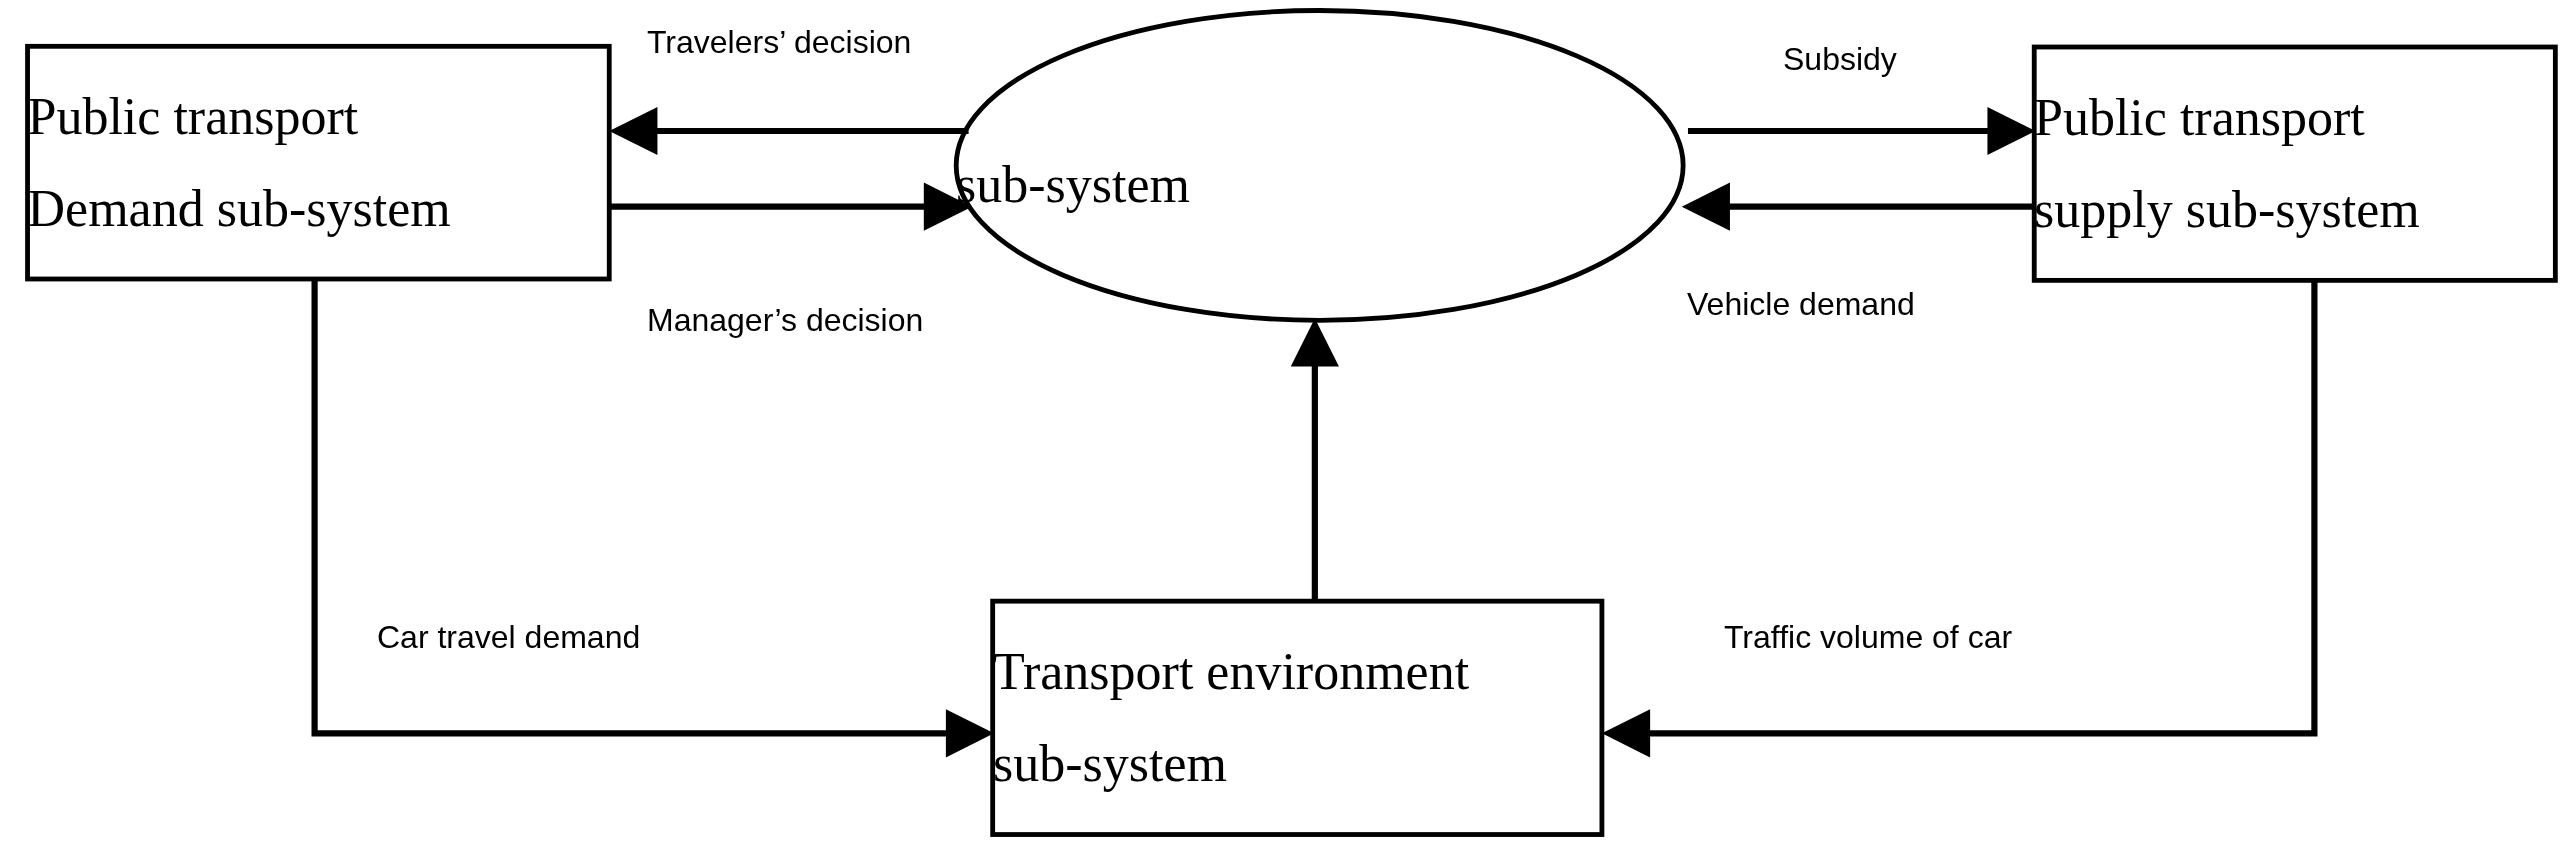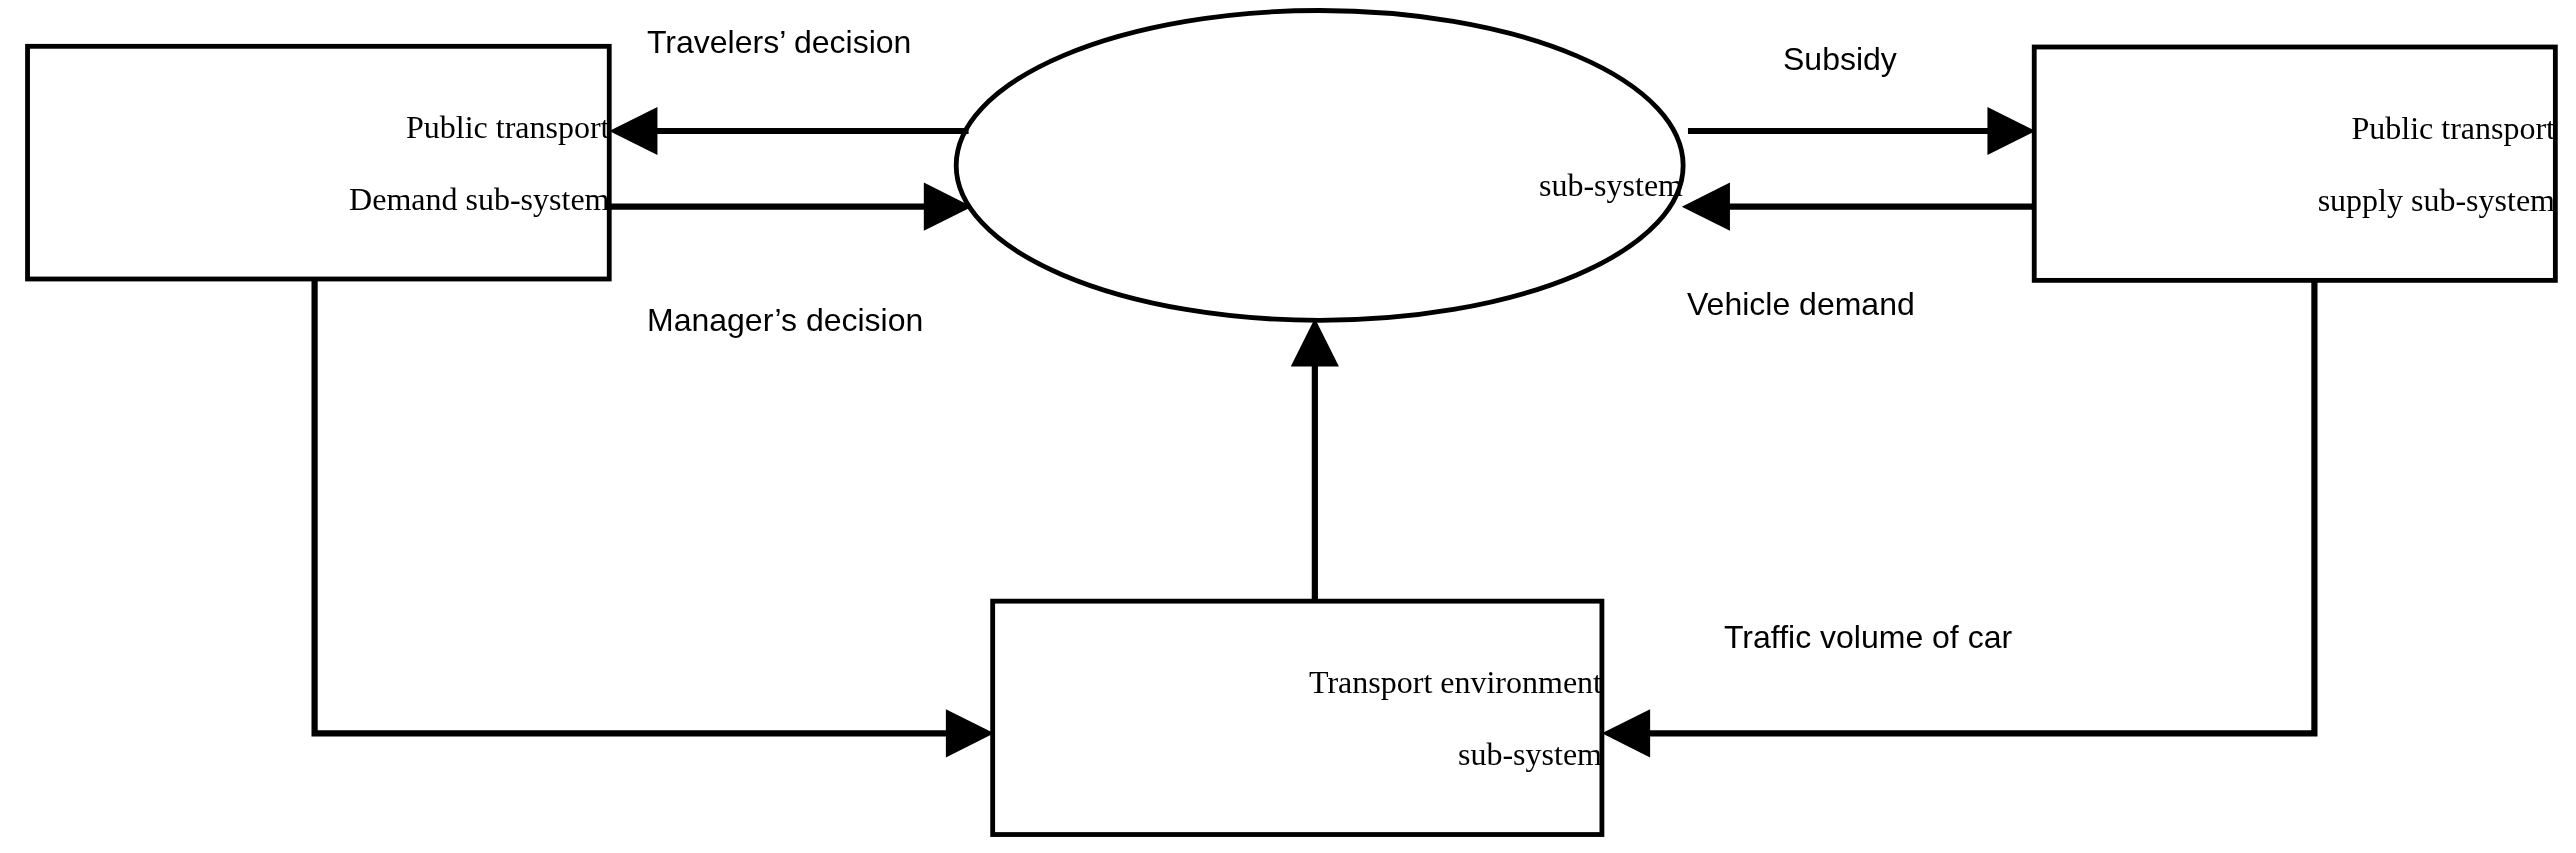--- a/index.html
+++ b/index.html
@@ -21,26 +21,26 @@
     position: absolute;
     left: 0;
     top: 0;
     width: 2576px;
     height: 854px;
   }
   .node-label {
     position: absolute;
     display: flex;
     flex-direction: column;
-    align-items: flex-end;
+    align-items: flex-start;
     justify-content: center;
     text-align: center;
     color: #000000;
     font-family: "Liberation Serif", "DejaVu Serif", serif;
-    font-size: 32px;
+    font-size: 52px;
     line-height: 1.0;
     pointer-events: none;
   }
   .node-label .line1 { display: block; }
   .node-label .line2 { display: block; margin-top: 40px; }
   .edge-label {
     position: absolute;
     color: #000000;
     font-family: Liberation Sans, sans-serif;
     font-size: 32px;
@@ -120,17 +120,18 @@
   </div>
 
   <div class="edge-label" style="left:647px; top:25.5px;">Travelers’ decision</div>
 
   <div class="edge-label" style="left:647px; top:304px;text-align:center;">Manager’s decision</div>
 
   <div class="edge-label" style="left:1735px; top:43px;margin-left:48px;">Subsidy</div>
 
   <div class="edge-label" style="left:1687px; top:288px;">Vehicle demand</div>
 
+  <div class="edge-label" style="left:377px; top:621px;">Car travel demand</div>
 
   <div class="edge-label" style="left:1724px; top:621px;">Traffic volume of car</div>
 
 </div>
 
 
 </body></html>

